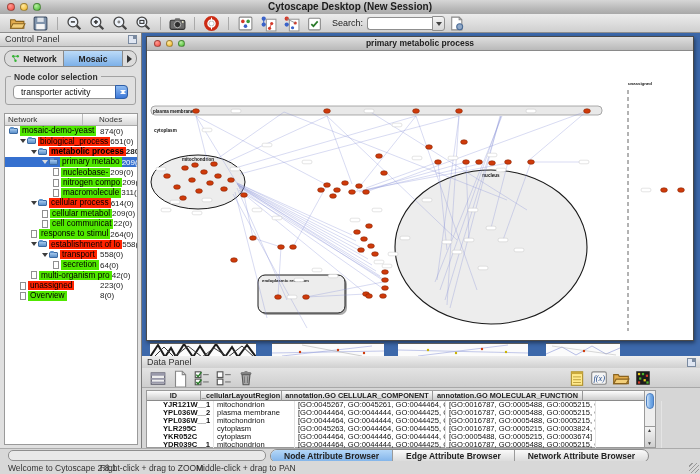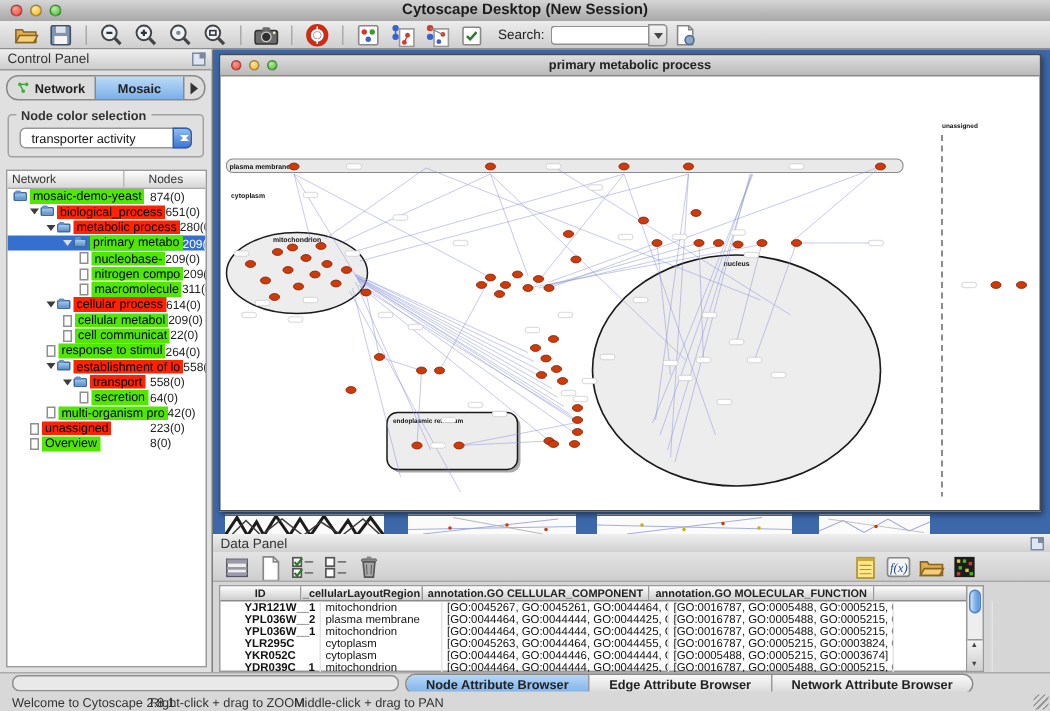--- a/index.html
+++ b/index.html
@@ -305,21 +305,21 @@
             <span class="t-folder"></span>
             <span class="t-label green">mosaic-demo-yeast</span>
             <span class="t-val">874(0)</span>
           </div>
           <div class="tree-row" style="padding-left: 15px;">
             <span class="tr-arrow"></span>
             <span class="t-folder"></span>
             <span class="t-label red">biological_process</span>
             <span class="t-val">651(0)</span>
           </div>
-          <div class="tree-row" style="padding-left: 26px;">
+          <div class="tree-row" style="padding-left: 26px; font-weight: bold;">
             <span class="tr-arrow"></span>
             <span class="t-folder"></span>
             <span class="t-label red">metabolic process</span>
             <span class="t-val">280(0)</span>
           </div>
           <div class="tree-row sel" style="padding-left: 37px;">
             <span class="tr-arrow"></span>
             <span class="t-folder"></span>
             <span class="t-label green">primary metabo</span>
             <span class="t-val">209(...</span>

